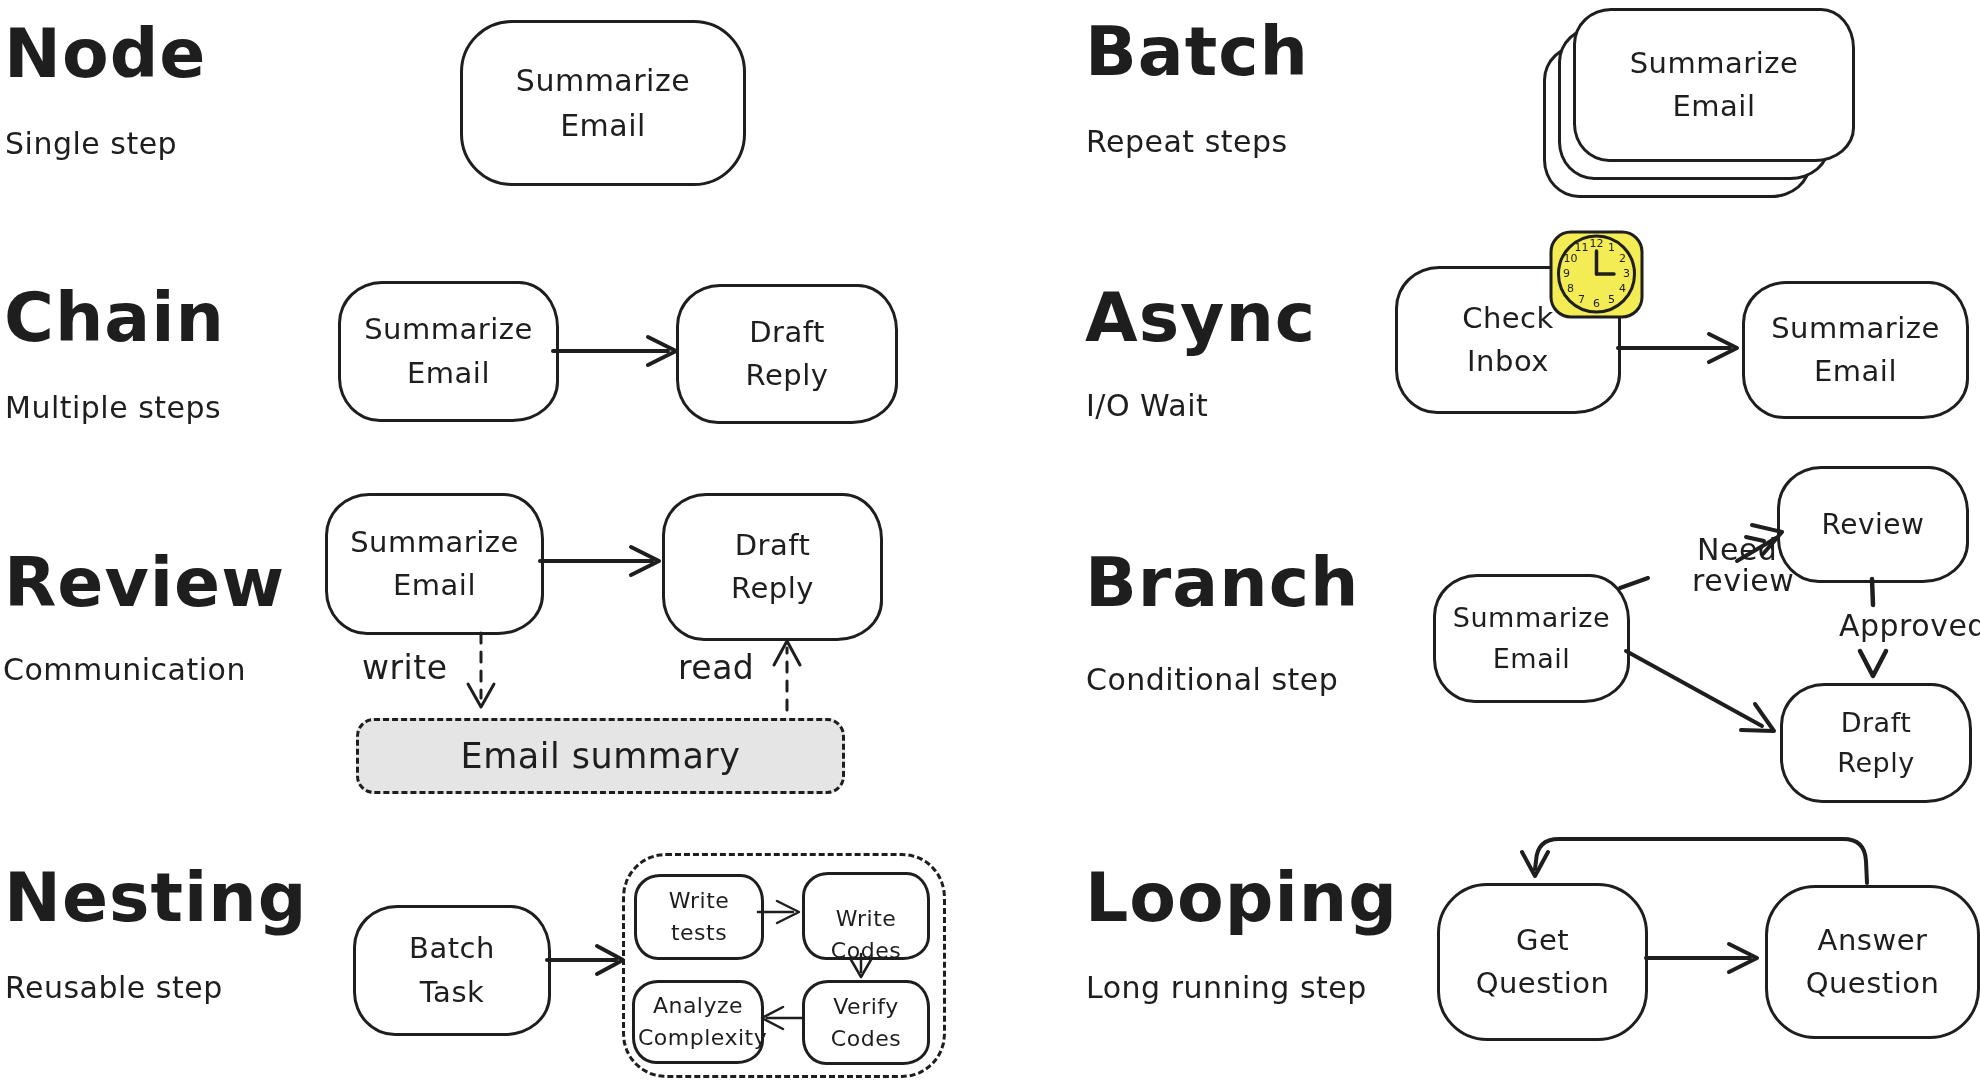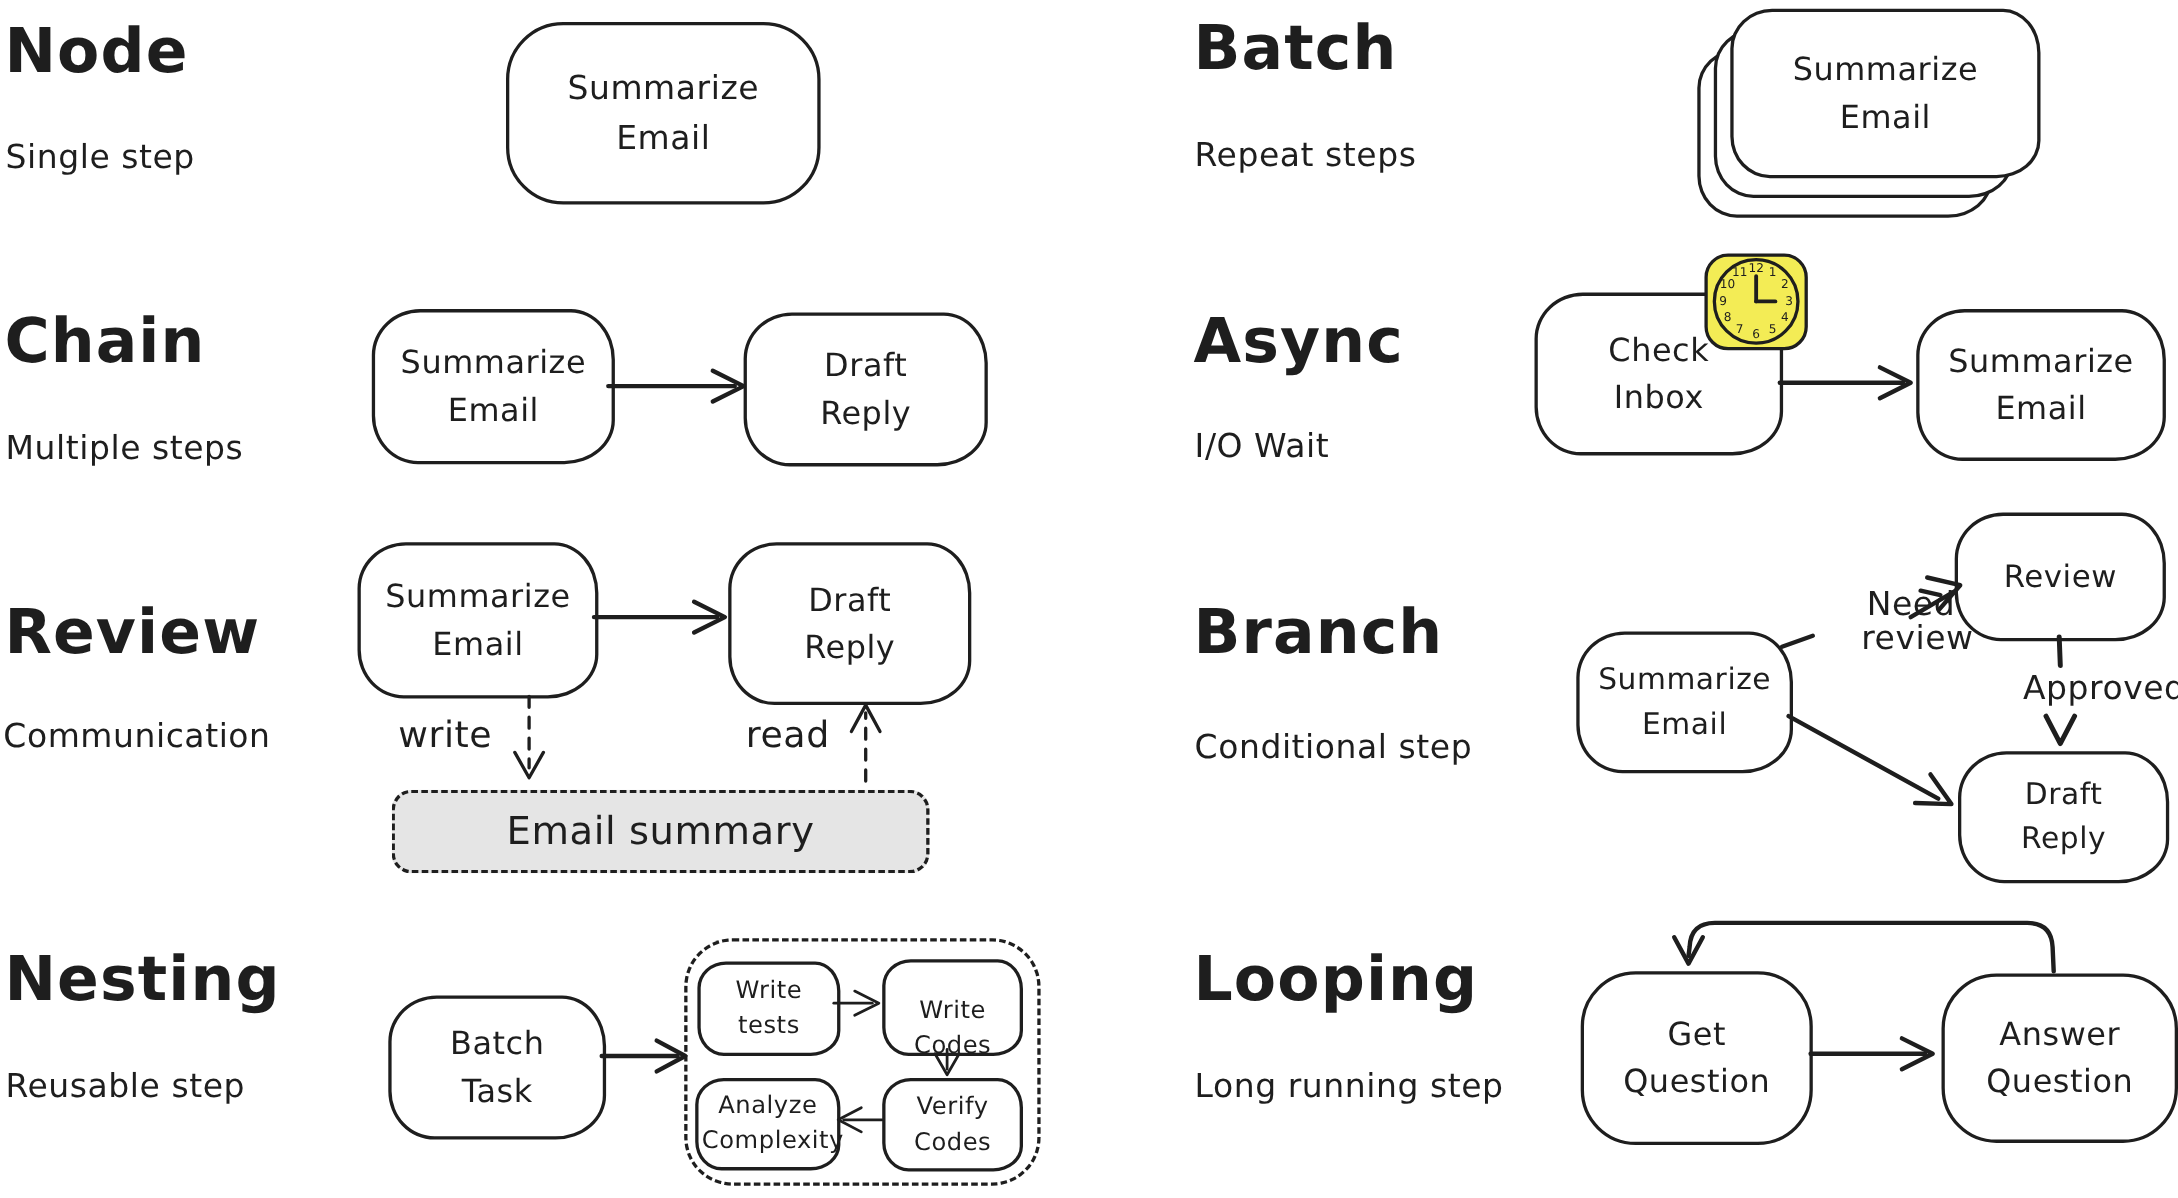--- a/index.html
+++ b/index.html
@@ -2,21 +2,21 @@
 <html><head>
 <meta charset="utf-8">
 <style>
   html,body{margin:0;padding:0;}
   body{
     width:1980px;height:1089px;position:relative;overflow:hidden;
     background:#ffffff;color:#1e1e1e;
     font-family:"DejaVu Sans","Liberation Sans",sans-serif;
   }
   .abs{position:absolute;}
-  .title{font-size:56px;font-weight:bold;letter-spacing:1px;white-space:nowrap;}
+  .title{font-size:68px;font-weight:bold;letter-spacing:1px;white-space:nowrap;}
   .subtitle{font-size:30px;letter-spacing:.5px;white-space:nowrap;}
   .box{
     position:absolute;background:#fff;border:3.5px solid #1e1e1e;
     display:flex;align-items:center;justify-content:center;text-align:center;
     font-size:29px;line-height:1.5;letter-spacing:.5px;z-index:2;
     border-radius:44px 40px 46px 42px / 42px 46px 40px 44px;
   }
   .box.small{font-size:22px;line-height:1.45;border-width:3px;
     border-radius:26px 23px 27px 24px / 24px 27px 23px 26px;}
   .dashed-store{

